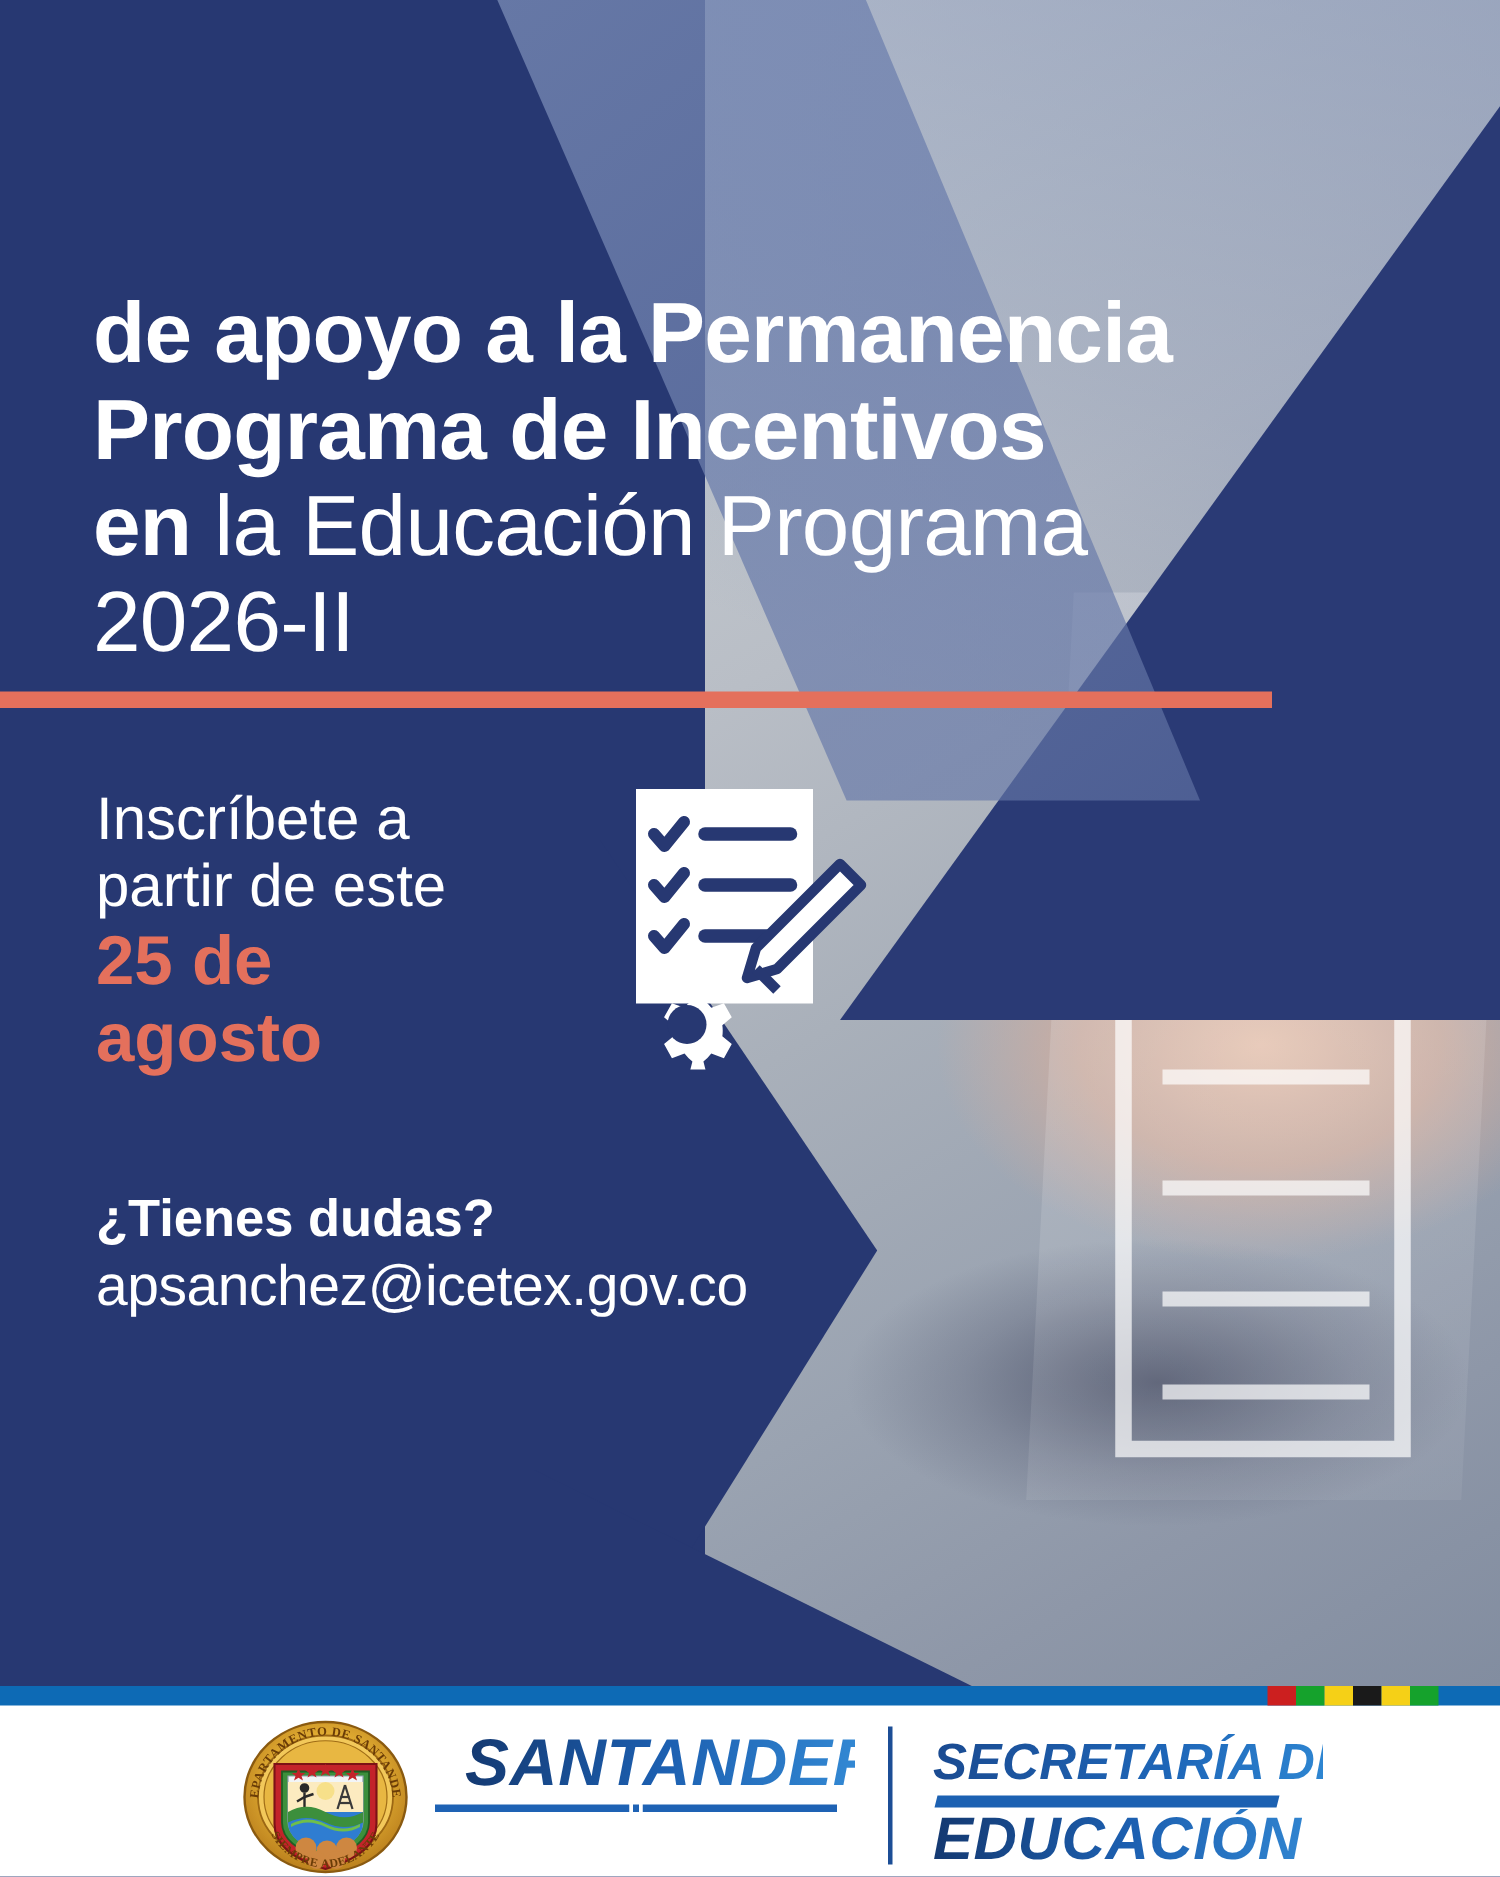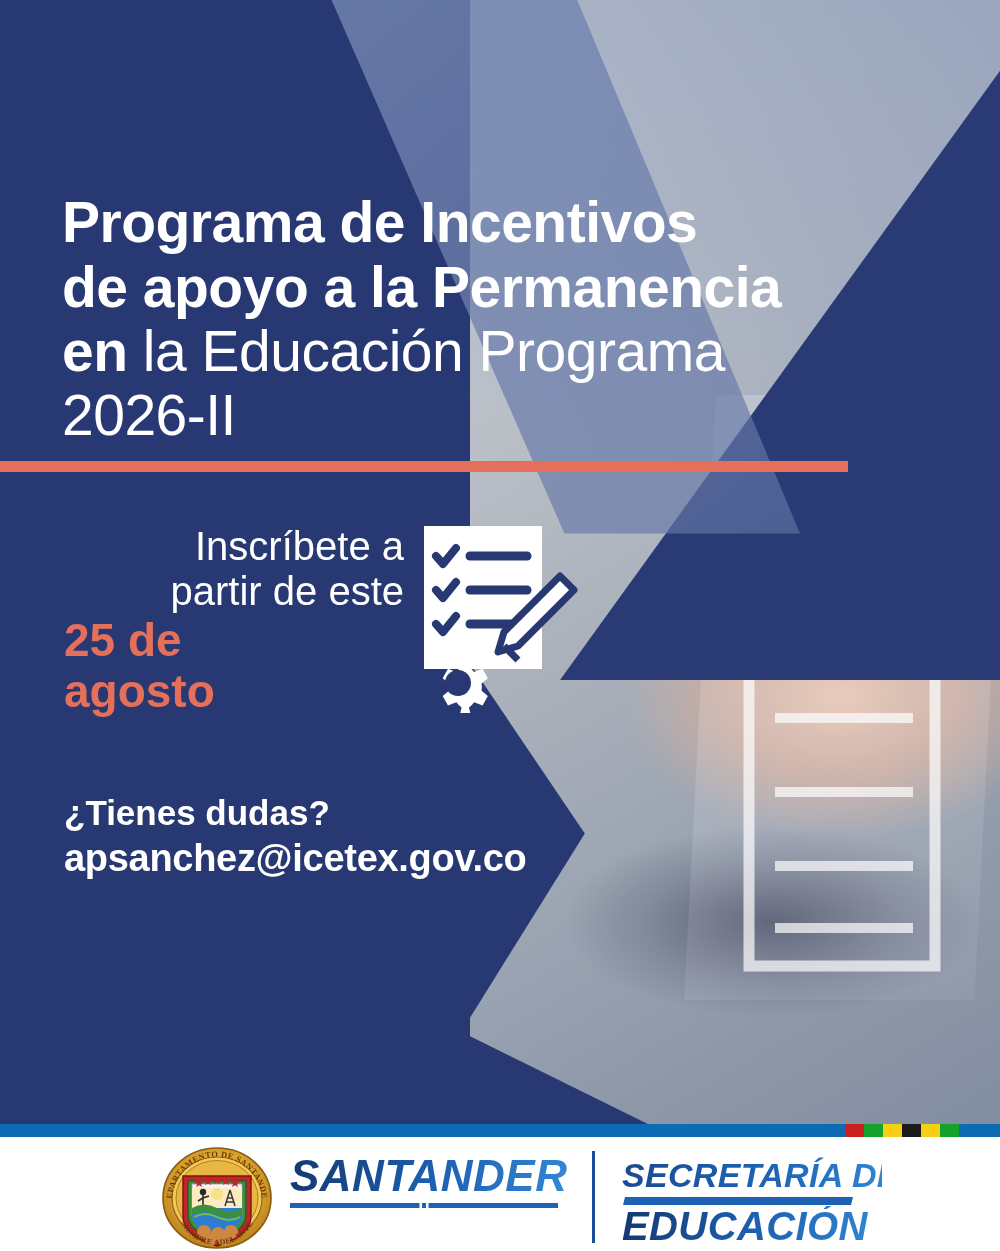--- a/index.html
+++ b/index.html
@@ -112,21 +112,21 @@
   
   .enrol {
     position: absolute;
     left: 64px; top: 524px;
     width: 340px;
     color: #ffffff;
     font-weight: 300;
     font-size: 40px;
     line-height: 1.12;
   }
-  .enrol-line { display: block; white-space: nowrap; text-align: right; }
+  .enrol-line { display: block; white-space: nowrap; }
   .enrol-date {
     display: block;
     color: #E4705C;
     font-weight: 700;
     font-size: 46px;
     line-height: 1.08;
     margin-top: 2px;
   }
 
   
@@ -151,21 +151,21 @@
   }
   .contact-write {
     display: block;
     font-weight: 300;
     font-size: 35px;
     line-height: 1.22;
     white-space: nowrap;
   }
   .contact-email {
     display: block;
-    font-weight: 700;
+    font-weight: 400;
     font-size: 38px;
     line-height: 1.25;
     white-space: nowrap;
     letter-spacing: -0.3px;
     text-align: right;
   }
 
   
   .footer {
     position: absolute;
@@ -213,20 +213,21 @@
     font-weight: 700;
     font-style: italic;
     letter-spacing: 0.5px;
     line-height: 1.0;
     color: #1B5FAE;
     background: linear-gradient(100deg, #14386F 0%, #1C5FB0 50%, #3389D4 100%);
     -webkit-background-clip: text;
     background-clip: text;
     -webkit-text-fill-color: transparent;
     white-space: nowrap;
+    margin-left: 20px;
   }
   .gob-underline {
     position: relative;
     margin-top: 5px;
     width: 268px; height: 5px;
     background: #1E62B4;
   }
   .gob-underline::after {
     content: "";
     position: absolute;
@@ -313,22 +314,22 @@
     <line x1="38" y1="510" x2="176" y2="510" stroke="#ffffff" stroke-width="10"></line>
   </svg>
 
   <div class="navy-tri-right"></div>
   <div class="navy-block-left"></div>
   <div class="navy-wedge-mid"></div>
   <div class="navy-fill-bottom"></div>
   <div class="light-band"></div>
 
   <h1 class="headline">
+    <span class="hl-line hl-bold">de apoyo a la Permanencia</span>
     <span class="hl-line hl-bold">Programa de Incentivos</span>
-    <span class="hl-line hl-bold">de apoyo a la Permanencia</span>
     <span class="hl-line"><span class="hl-bold">en </span><span class="hl-light">la Educación Programa</span></span>
     <span class="hl-line hl-light">2026-II</span>
   </h1>
 
   <div class="rule-orange"></div>
 
   <div class="enrol">
     <span class="enrol-line">Inscríbete a</span>
     <span class="enrol-line">partir de este</span>
     <span class="enrol-date">25 de</span>

